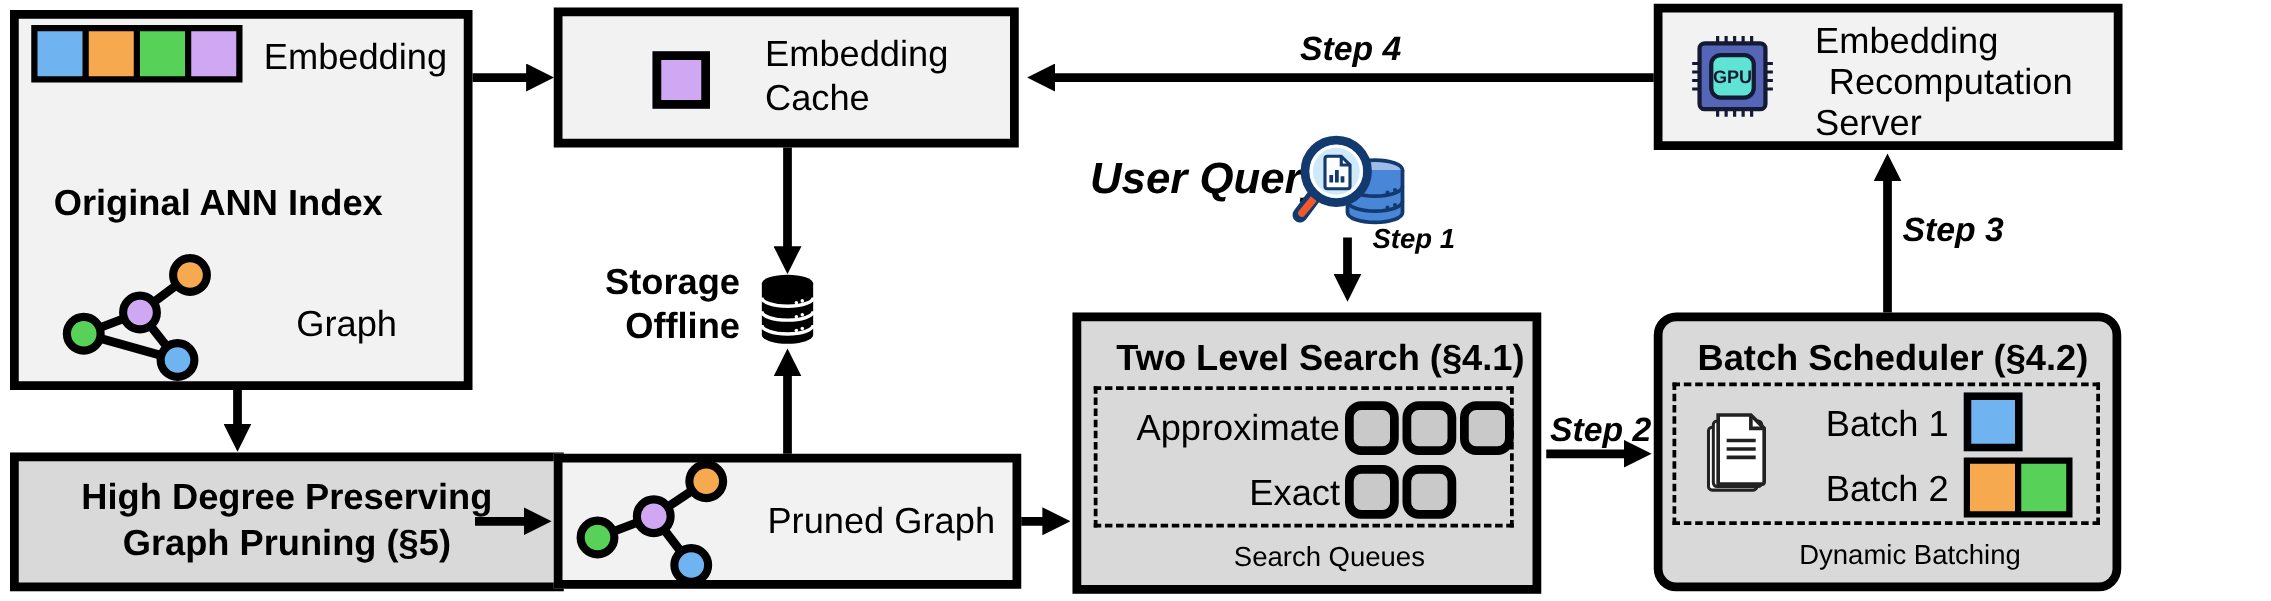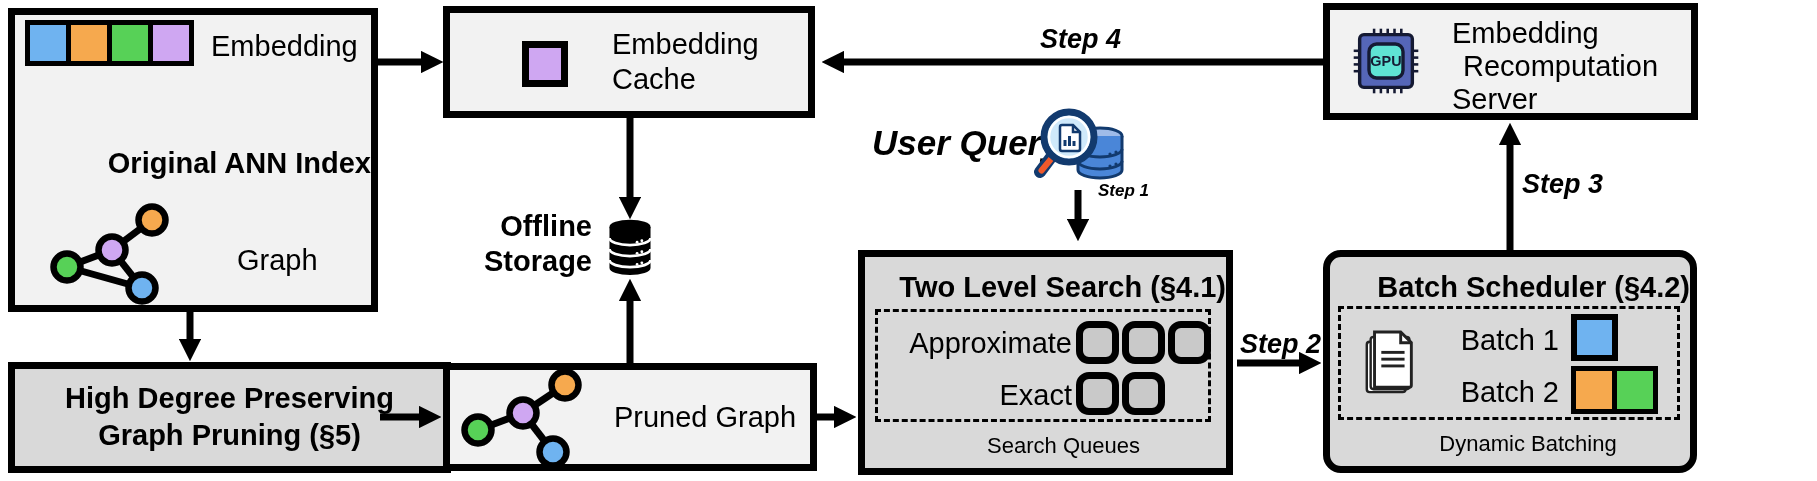--- a/index.html
+++ b/index.html
@@ -6,21 +6,21 @@
   .canvas{
     position:relative;width:1817px;height:481px;background:#fff;overflow:hidden;
     font-family:"Liberation Sans",sans-serif;color:#000;
   }
   .box{position:absolute;border:7px solid #000;box-sizing:border-box;}
   .light{background:var(--box_light,#f2f2f2);}
   .dark{background:var(--box_dark,#d9d9d9);}
   .abs{position:absolute;}
   .lbl{position:absolute;font-size:29px;line-height:34px;white-space:nowrap;}
   .b{font-weight:bold;font-style:italic;}
-  .title{position:absolute;left:0;width:100%;text-align:right;font-weight:bold;font-size:29px;white-space:nowrap;}
+  .title{position:absolute;left:0;width:100%;text-align:left;font-weight:bold;font-size:29px;white-space:nowrap;padding-left:28px;}
   .footerlbl{position:absolute;left:18px;width:100%;text-align:center;font-size:22px;white-space:nowrap;}
   .dashed{position:absolute;border:3px dashed #000;box-sizing:border-box;}
   .cellstrip{position:absolute;display:flex;gap:5px;padding:5px;background:#000;}
   .cell{width:36px;height:36px;}
   .c-blue{background:var(--blue,#6fb3f0);}
   .c-orange{background:var(--orange,#f6a94e);}
   .c-green{background:var(--green,#57d157);}
   .c-purple{background:var(--purple,#cfa7f2);}
   .qrow{position:absolute;display:flex;gap:3px;}
   .qsq{width:43px;height:43px;border:7px solid #000;border-radius:13px;background:var(--queue_fill,#c9c9c9);box-sizing:border-box;}
@@ -48,21 +48,21 @@
       <line x1="630" y1="363" x2="630" y2="299" marker-end="url(#ah)"></line>
       <line x1="190" y1="312" x2="190" y2="341" marker-end="url(#ah)"></line>
       <line x1="380" y1="417" x2="421" y2="417" marker-end="url(#ah)"></line>
       <line x1="817" y1="417" x2="836" y2="417" marker-end="url(#ah)"></line>
       <line x1="1078" y1="190" x2="1078" y2="221" marker-end="url(#ah)"></line>
       <line x1="1237" y1="363" x2="1301" y2="363" marker-end="url(#ah)"></line>
       <line x1="1510" y1="250" x2="1510" y2="143" marker-end="url(#ah)"></line>
     </g>
   </svg>
 
-  <div class="lbl b" style="left:1098px;top:174px;font-size:17px;z-index:6;">Step 1</div>
+  <div class="lbl b" style="left:1098px;top:174px;font-size:22px;z-index:6;">Step 1</div>
   <div class="lbl b" style="left:1240px;top:327px;font-size:27px;z-index:6;">Step 2</div>
   <div class="lbl b" style="left:1522px;top:167px;font-size:27px;z-index:6;">Step 3</div>
   <div class="lbl b" style="left:1040px;top:22px;font-size:27px;z-index:6;">Step 4</div>
 
   <div class="box light" style="left:8px;top:8px;width:370px;height:304px;">
     <div class="cellstrip" style="left:10px;top:5px;">
       <div class="cell c-blue"></div>
       <div class="cell c-orange"></div>
       <div class="cell c-green"></div>
       <div class="cell c-purple"></div>
@@ -86,22 +86,22 @@
     <div class="lbl" style="left:222px;top:228px;">Graph</div>
   </div>
 
   <div class="box light" style="left:443px;top:6px;width:372px;height:112px;">
     <div class="purple-sq"></div>
     <div class="lbl" style="left:162px;top:14px;">Embedding</div>
     <div class="lbl" style="left:162px;top:49px;">Cache</div>
   </div>
 
   <div class="abs" style="left:462px;top:209px;width:130px;text-align:right;font-weight:bold;font-size:29px;line-height:35px;">
+    <div>Storage</div>
     <div>Offline</div>
-    <div>Storage</div>
   </div>
   <svg class="abs" style="left:606px;top:219px;" width="48" height="60" viewBox="0 0 60 76">
     <ellipse cx="30" cy="10" rx="26" ry="9" fill="#000"></ellipse>
     <path d="M4,10 v52 a26,9 0 0 0 52,0 v-52 z" fill="#000"></path>
     <g stroke="#fff" stroke-width="3.5" fill="none">
       <path d="M4,24 a26,9 0 0 0 52,0"></path>
       <path d="M4,38 a26,9 0 0 0 52,0"></path>
       <path d="M4,52 a26,9 0 0 0 52,0"></path>
     </g>
     <g fill="#fff">

